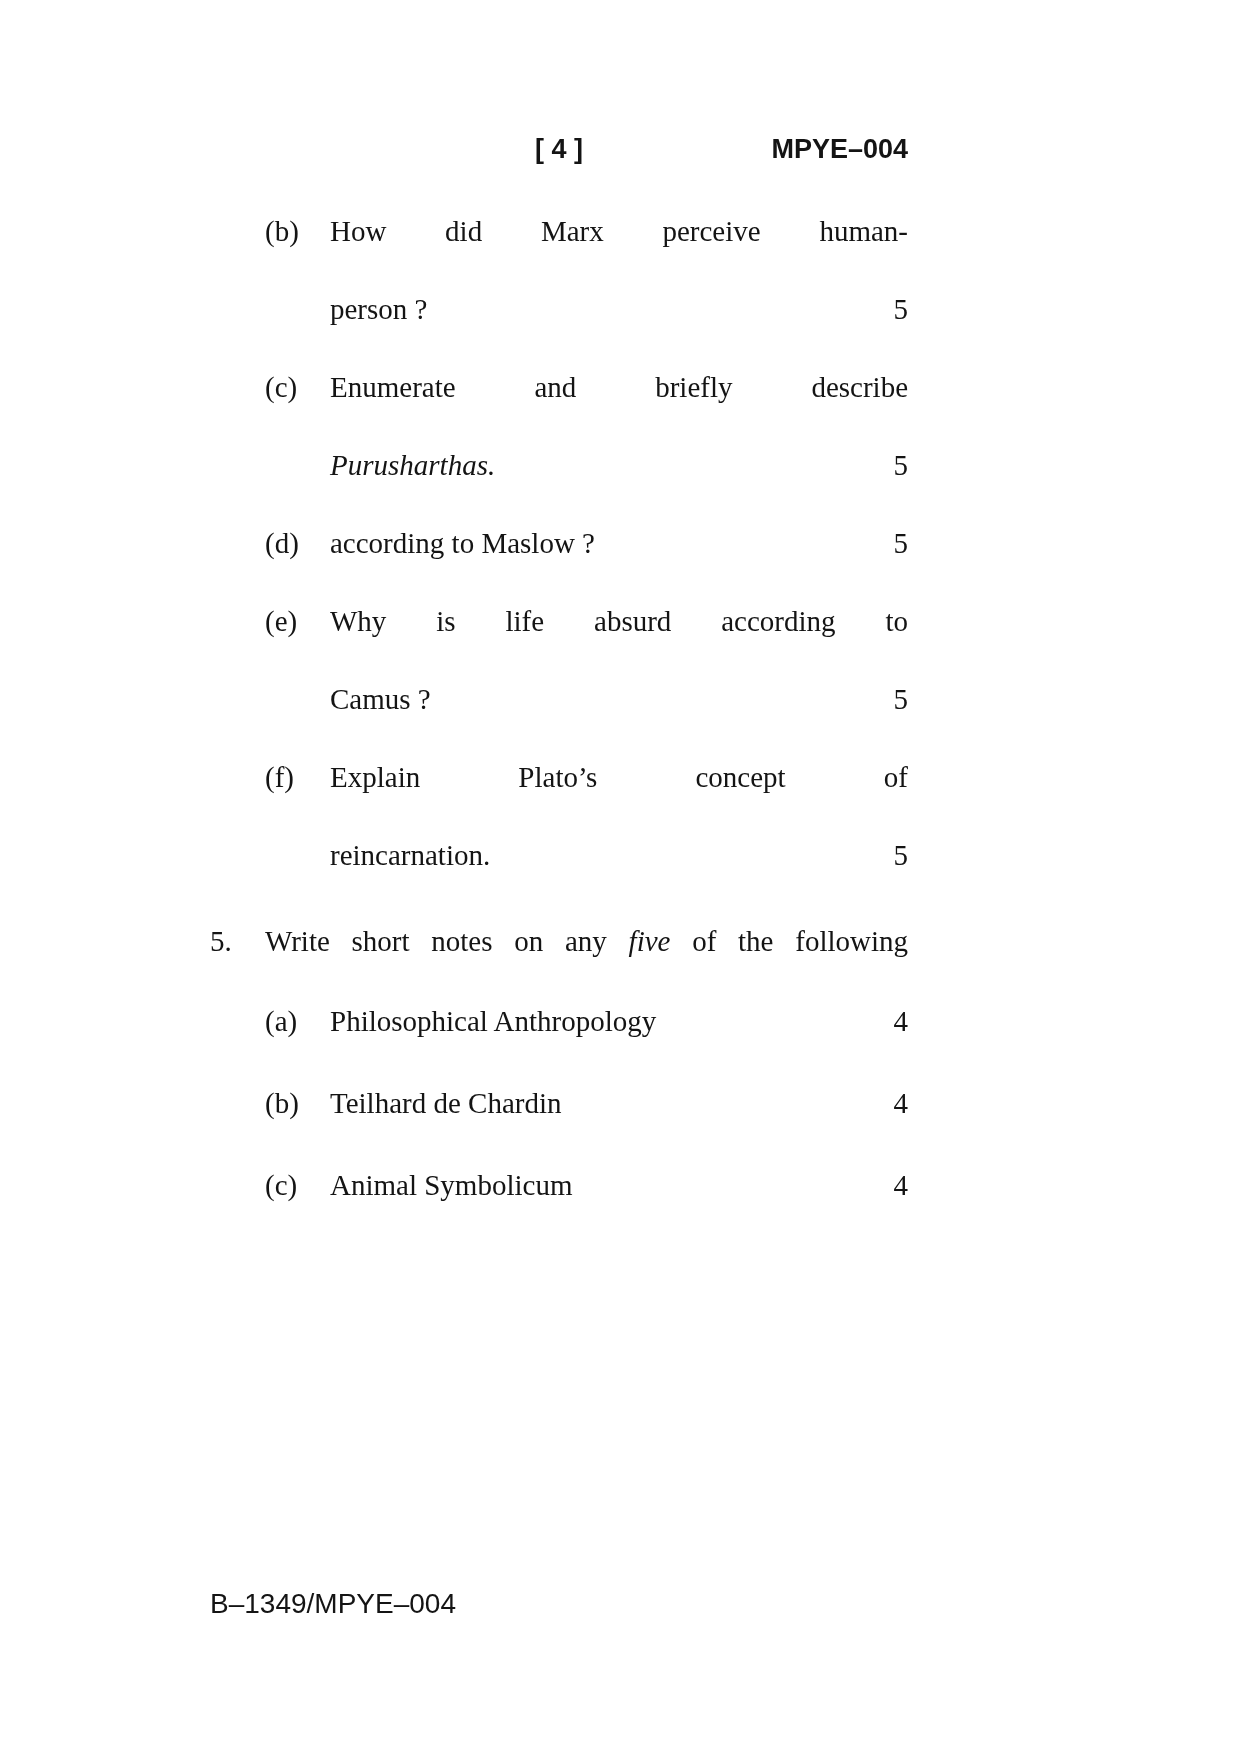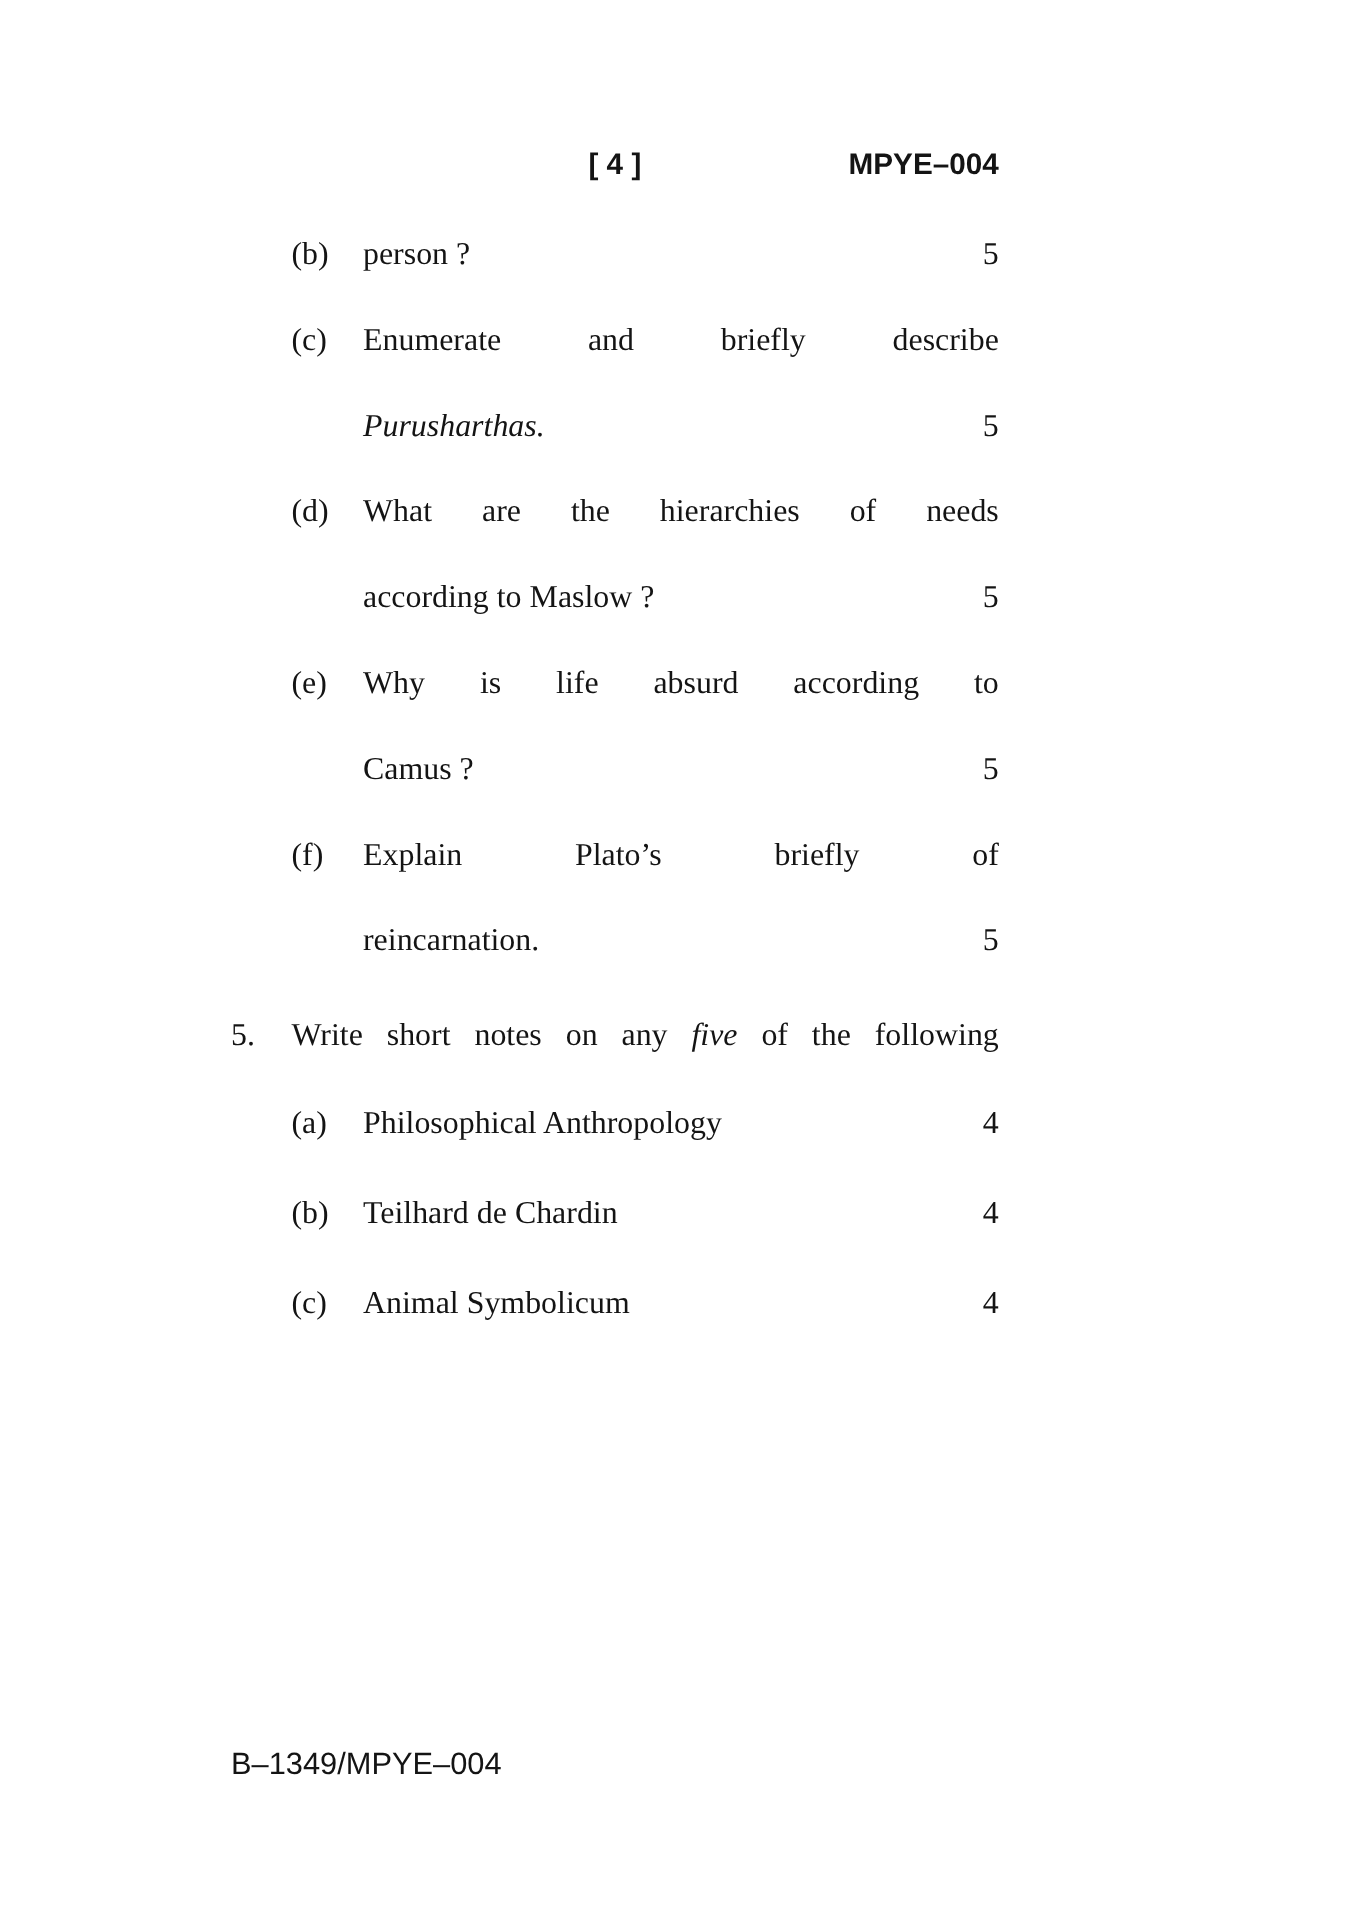--- a/index.html
+++ b/index.html
@@ -58,20 +58,21 @@
     <div class="hdr">
       <span class="pg">[ 4 ]</span>
       <span class="code">MPYE–004</span>
     </div>
 
     <div class="list">
 
       <div class="sub">
         <div class="lbl">(b)</div>
         <div class="bd">
+          <div class="ln just">How did Marx perceive human-</div>
           <div class="ln l2">
             <span>person ?</span>
             <span>5</span>
           </div>
         </div>
       </div>
 
       <div class="sub">
         <div class="lbl">(c)</div>
         <div class="bd">
@@ -79,21 +80,20 @@
           <div class="ln l2">
             <span class="it">Purusharthas.</span>
             <span>5</span>
           </div>
         </div>
       </div>
 
       <div class="sub">
         <div class="lbl">(d)</div>
         <div class="bd">
-          <div class="ln just">What are the hierarchies of needs</div>
           <div class="ln l2">
             <span>according to Maslow ?</span>
             <span>5</span>
           </div>
         </div>
       </div>
 
       <div class="sub">
         <div class="lbl">(e)</div>
         <div class="bd">
@@ -101,21 +101,21 @@
           <div class="ln l2">
             <span>Camus ?</span>
             <span>5</span>
           </div>
         </div>
       </div>
 
       <div class="sub">
         <div class="lbl">(f)</div>
         <div class="bd">
-          <div class="ln just">Explain Plato’s briefly of</div>
+          <div class="ln just">Explain Plato’s concept of</div>
           <div class="ln l2">
             <span>reincarnation.</span>
             <span>5</span>
           </div>
         </div>
       </div>
 
       <div class="q5">
         <div class="q5head">
           <div class="num">5.</div>

